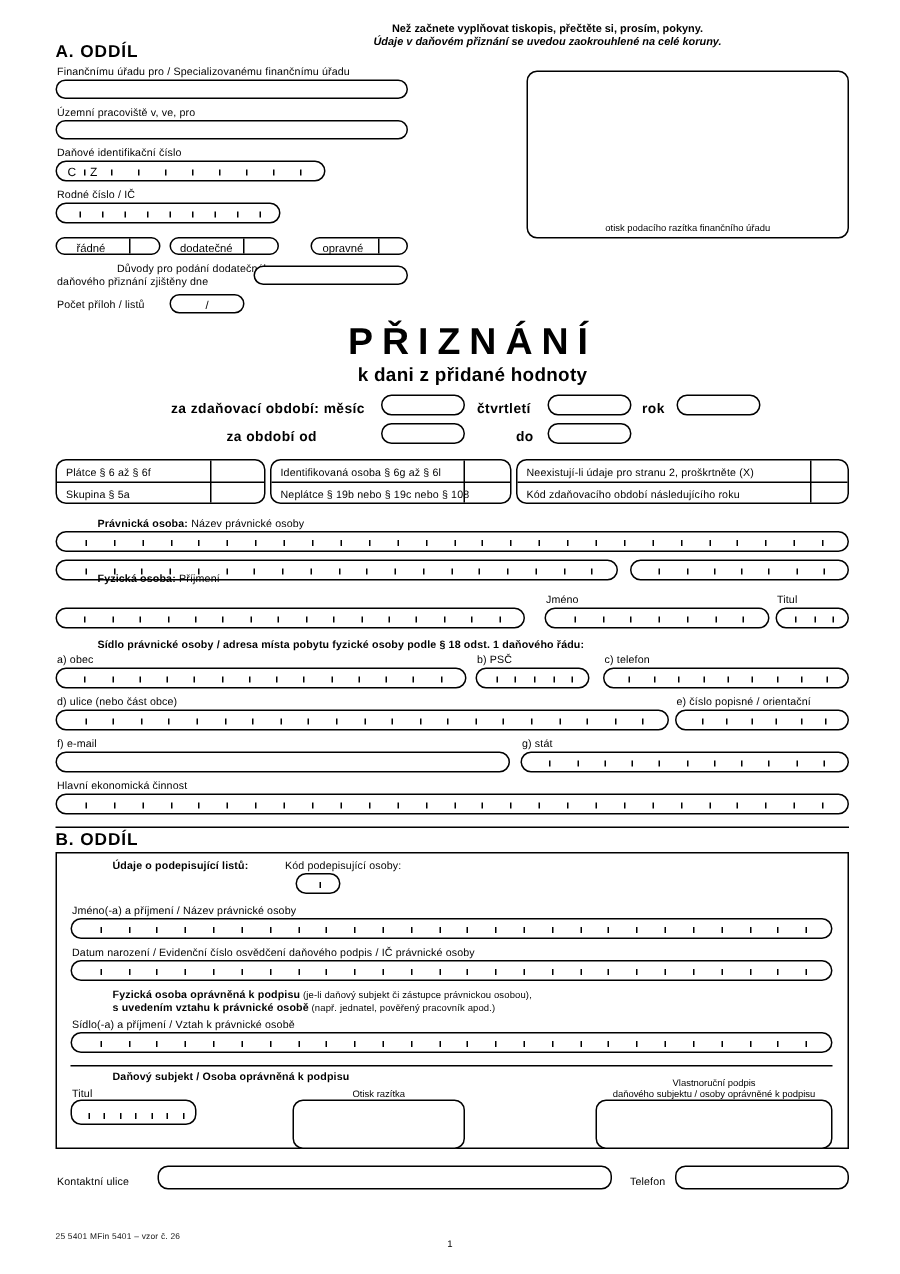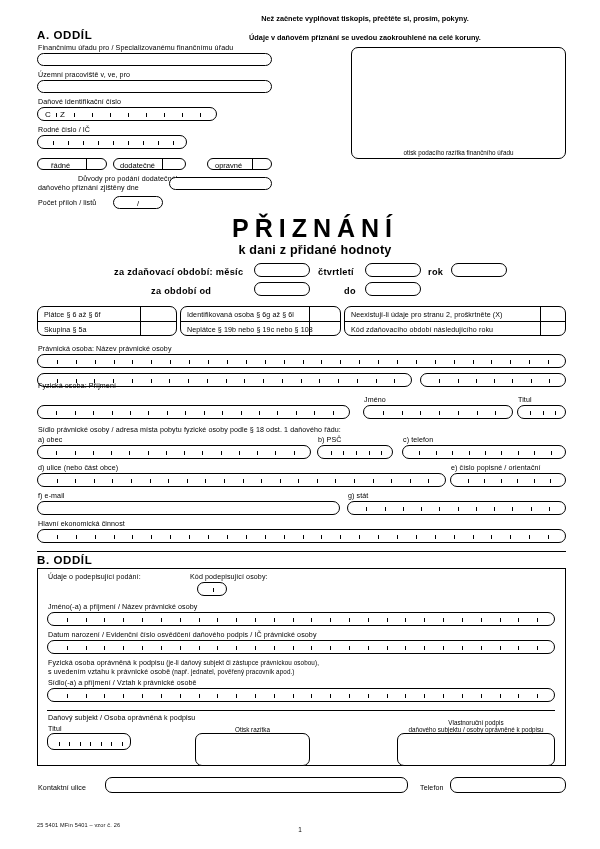--- a/index.html
+++ b/index.html
@@ -24,21 +24,21 @@
   }
 
   
   .abs { position: absolute; }
   .lbl {
     font-size: 7.1px;
     line-height: 8.4px;
     white-space: nowrap;
     letter-spacing: .1px;
   }
-  .lbl-b { font-weight: normal; }
+  .lbl-b { font-weight: bold; margin-left: 27px; }
   .sec-title {
     font-size: 11.5px;
     font-weight: bold;
     letter-spacing: .6px;
   }
 
   
   .cap {
     position: absolute;
     box-sizing: border-box;
@@ -124,21 +124,21 @@
   }
   .footer-txt { font-size: 5.6px; letter-spacing: .15px; color: #111; }
   .pageno { font-size: 6.4px; text-align: center; }
 </style>
 </head>
 <body>
 
 <div class="page">
 
   <div class="abs hdr-note" style="left:150px; top:14px; width:430px;">Než začnete vyplňovat tiskopis, přečtěte si, prosím, pokyny.</div>
-  <div class="abs hdr-note" style="left:150px; top:33px; width:430px;">Údaje v daňovém přiznání se uvedou zaokrouhlené na celé koruny.</div>
+  <div class="abs hdr-note" style="left:150px; top:23px; width:430px;font-style:italic;">Údaje v daňovém přiznání se uvedou zaokrouhlené na celé koruny.</div>
 
   <div class="abs sec-title" style="left:37px; top:29px;">A. ODDÍL</div>
 
   <div class="abs lbl" style="left:38px; top:44px;">Finančnímu úřadu pro / Specializovanému finančnímu úřadu</div>
   <div class="cap" style="left:37px; top:53px; width:235px; height:13px;"></div>
 
   <div class="abs lbl" style="left:38px; top:71px;">Územní pracoviště v, ve, pro</div>
   <div class="cap" style="left:37px; top:80px; width:235px; height:13px;"></div>
 
   <div class="abs lbl" style="left:38px; top:98px;">Daňové identifikační číslo</div>
@@ -494,21 +494,21 @@
         <i style="left:510.11px"></i>
       </div>
   </div>
 
   <div class="hr" style="left:37px; top:551px; width:529px; border-top-width:1.4px;"></div>
 
   <div class="abs sec-title" style="left:37px; top:554px;">B. ODDÍL</div>
 
   <div class="rect" style="left:37px; top:568px; width:529px; height:198px; border-width:1.1px;"></div>
 
-  <div class="abs lbl lbl-b" style="left:48px; top:573px;">Údaje o podepisující podání:</div>
+  <div class="abs lbl lbl-b" style="left:48px; top:573px;">Údaje o podepisující listů:</div>
   <div class="abs lbl" style="left:190px; top:573px;">Kód podepisující osoby:</div>
   <div class="cap" style="left:197px; top:582px; width:30px; height:14px;">
     <div class="ticks">
         <i style="left:15.00px"></i>
       </div>
   </div>
 
   <div class="abs lbl" style="left:48px; top:603px;">Jméno(-a) a příjmení / Název právnické osoby</div>
   <div class="cap" style="left:47px; top:612px; width:508px; height:14px;">
     <div class="ticks">

